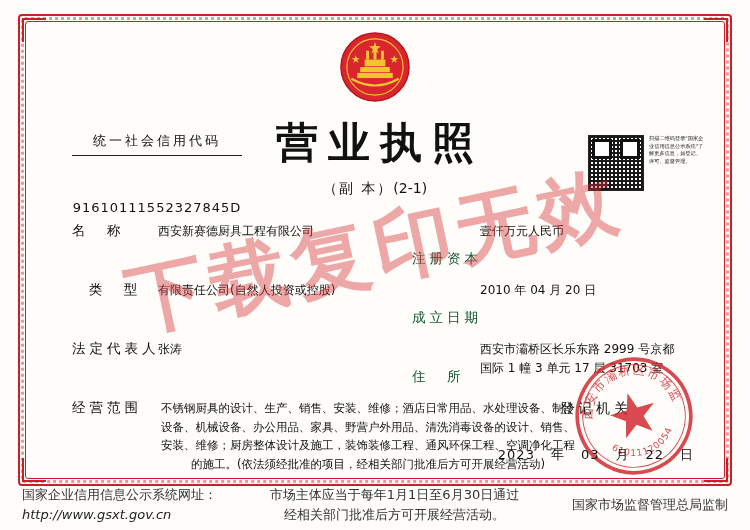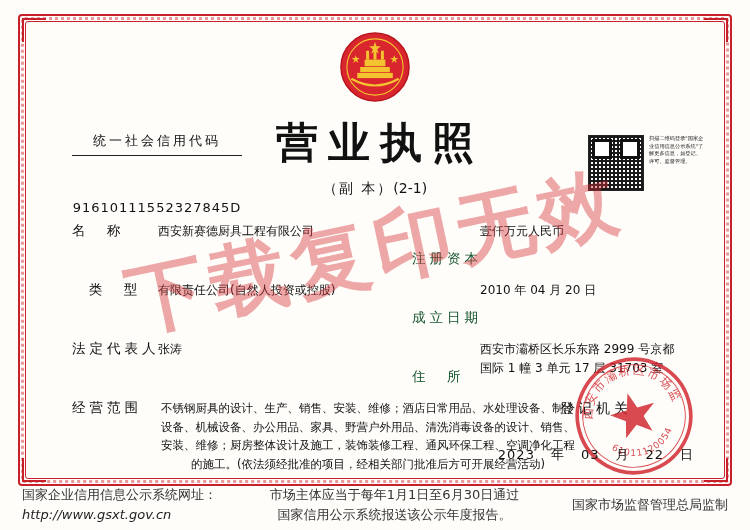--- a/index.html
+++ b/index.html
@@ -396,20 +396,20 @@
 
   <div class="watermark">下载复印无效</div>
 
   <div class="footer">
     <div class="left">
       <div>国家企业信用信息公示系统网址：</div>
       <div class="url">http://www.gsxt.gov.cn</div>
     </div>
     <div class="mid">
       <div>市场主体应当于每年1月1日至6月30日通过</div>
-      <div>国家信用公示系统报送该公示年度报告。</div>
+      <div>经相关部门批准后方可开展经营活动。</div>
     </div>
     <div class="right">
       <div>国家市场监督管理总局监制</div>
     </div>
   </div>
 
 </div>
 
 </body></html>

